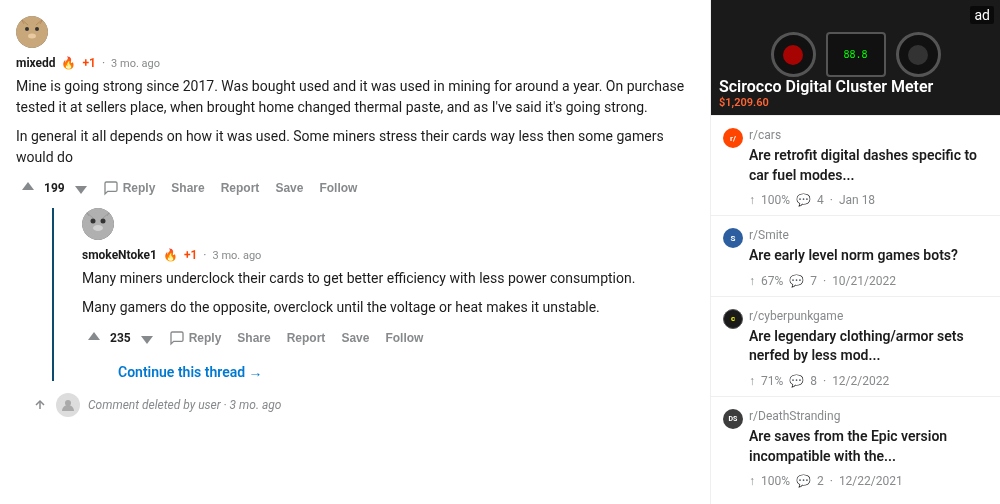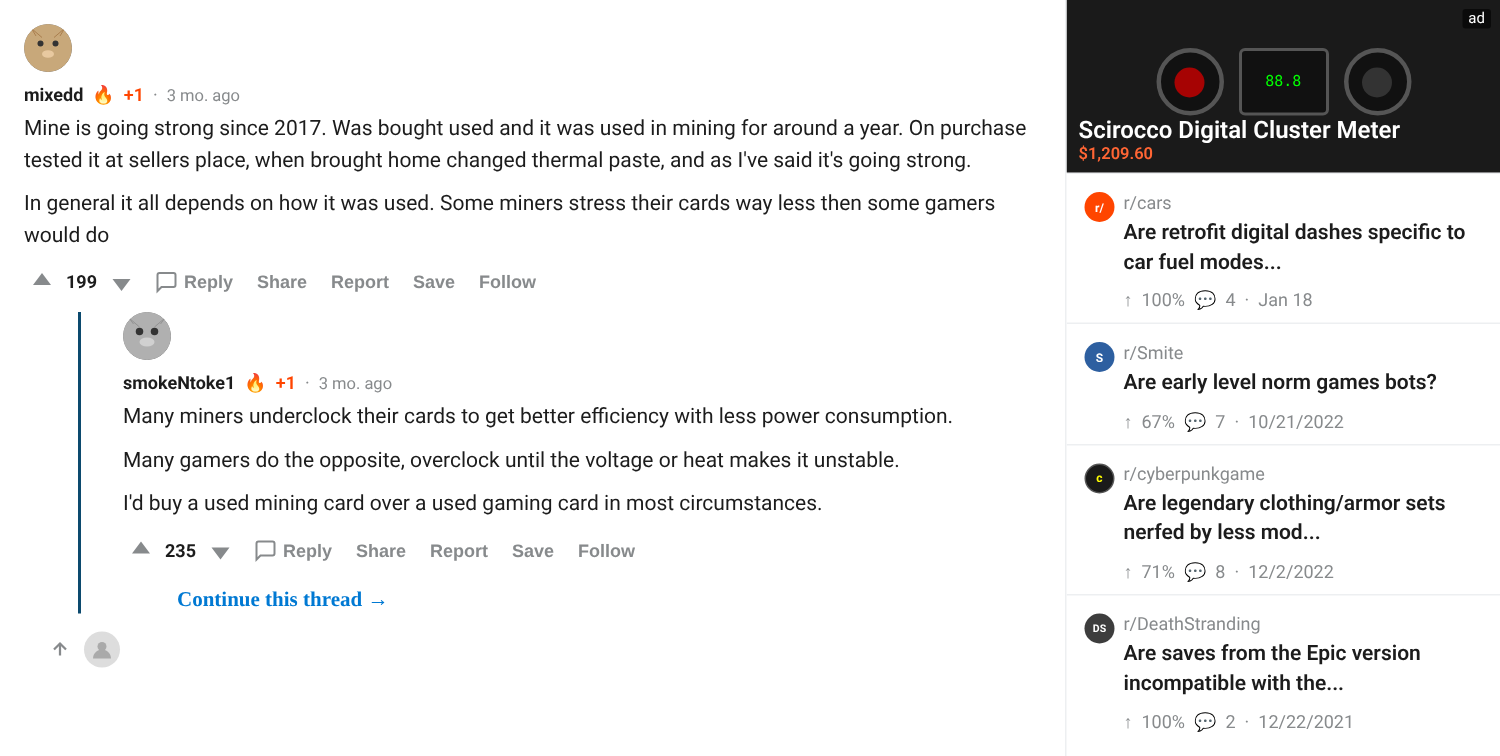--- a/index.html
+++ b/index.html
@@ -131,21 +131,20 @@
     }
     .nested-comment {
       margin-left: 36px;
       border-left: 2px solid #0c4a6e;
       padding-left: 28px;
       margin-top: 8px;
     }
     .continue-thread {
       margin-top: 12px;
       margin-left: 36px;
-      font-family: Liberation Serif, serif;
     }
     .continue-thread a {
       color: #0079d3;
       font-size: 14px;
       font-weight: 600;
       text-decoration: none;
     }
     .deleted-comment {
       display: flex;
       align-items: center;
@@ -296,21 +295,20 @@
           <div class="comment-header">
             <span class="comment-username">smokeNtoke1</span>
             <span class="comment-karma">🔥</span>
             <span class="comment-karma">+1</span>
             <span class="comment-dot">·</span>
             <span class="comment-time">3 mo. ago</span>
           </div>
           <div class="comment-text">
             <p>Many miners underclock their cards to get better efficiency with less power consumption.</p>
             <p>Many gamers do the opposite, overclock until the voltage or heat makes it unstable.</p>
-            <p>I'd buy a used mining card over a used gaming card in most circumstances.</p>
           </div>
           <div class="comment-actions">
             <div class="vote-section">
               <button class="vote-btn">
                 <svg width="16" height="16" viewBox="0 0 16 16" fill="none">
                   <path d="M8 2L14 10H2L8 2Z" fill="#878a8c"></path>
                 </svg>
               </button>
               <span class="vote-count">235</span>
               <button class="vote-btn">
@@ -351,20 +349,21 @@
         <path d="M4 8L8 4L12 8" fill="none" stroke="#878a8c" stroke-width="1.5"></path>
         <line x1="8" y1="4" x2="8" y2="12" stroke="#878a8c" stroke-width="1.5"></line>
       </svg>
       <div class="deleted-avatar">
         <svg width="20" height="20" viewBox="0 0 20 20">
           <circle cx="10" cy="10" r="10" fill="#ddd"></circle>
           <circle cx="10" cy="8" r="3" fill="#aaa"></circle>
           <path d="M4 16c0-3.3 2.7-6 6-6s6 2.7 6 6" fill="#aaa"></path>
         </svg>
       </div>
+      <span class="deleted-text">Comment deleted by user · 3 mo. ago</span>
     </div>
 
   </div>
 </div>
 
 <div class="sidebar">
 
   <div class="gadget-display">
 
     <div style="display:flex; flex-direction:column; align-items:center; width:100%;">
@@ -376,21 +375,21 @@
           <div style="color:#0f0;font-size:10px;font-family:monospace;">88.8</div>
         </div>
         <div style="width:45px;height:45px;border-radius:50%;background:#111;border:3px solid #555;display:flex;align-items:center;justify-content:center;">
           <div style="width:20px;height:20px;border-radius:50%;background:#333;"></div>
         </div>
       </div>
       <div style="position:absolute;bottom:6px;left:8px;right:8px;">
         <div style="color:white;font-size:16px;font-weight:600;">Scirocco Digital Cluster Meter</div>
         <div style="color:#ff6534;font-size:11px;font-weight:600;">$1,209.60</div>
       </div>
-      <div style="position:absolute;top:6px;right:6px;background:rgba(0,0,0,0.6);color:white;font-size:10px;padding:1px 4px;border-radius:2px;">ad</div>
+      <div style="position:absolute;top:6px;right:6px;background:rgba(0,0,0,0.6);color:white;font-size:14px;padding:1px 4px;border-radius:2px;">ad</div>
     </div>
   </div>
 
   <div class="sidebar-item">
     <div style="display:flex;gap:6px;align-items:flex-start;">
       <div style="display:flex;flex-direction:column;align-items:center;gap:2px;flex-shrink:0;">
         <div style="width:20px;height:20px;border-radius:50%;background:#ff4500;display:flex;align-items:center;justify-content:center;">
           <span style="color:white;font-size:8px;font-weight:700;">r/</span>
         </div>
       </div>

